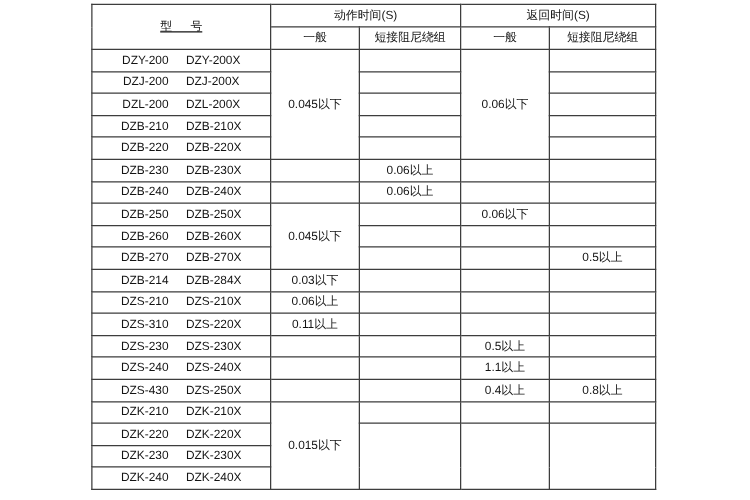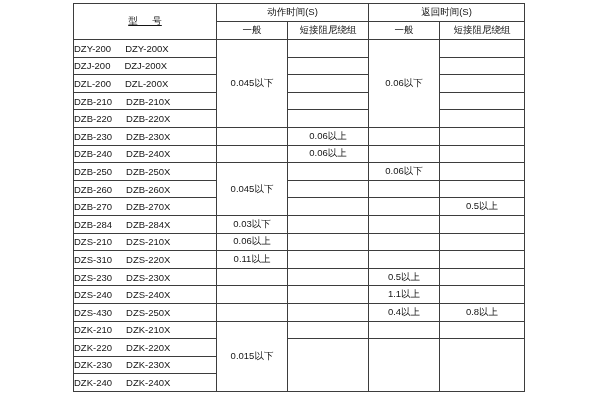--- a/index.html
+++ b/index.html
@@ -17,21 +17,21 @@
     border:1.5px solid #3d3d3d;
     padding:0;margin:0;
     font-size:9.5px;font-weight:normal;
     text-align:center;vertical-align:middle;
     color:#141414;background:#ffffff;
     overflow:hidden;white-space:nowrap;
   }
   tr.hdr{height:18px;}
   tr.row{height:17.6px;}
   th.model-hdr{word-spacing:12px;text-decoration:underline;}
-  .model-pair{display:flex;align-items:center;gap:14px;}
+  .model-pair{display:flex;justify-content:center;align-items:center;gap:14px;}
 </style>
 </head>
 <body>
 
 <div class="stage">
 <table class="spec">
   <colgroup>
     <col style="width:143px">
         <col style="width:71px">
         <col style="width:81px">
@@ -160,21 +160,21 @@
             </span>
           </td>
     <td></td>
     <td></td>
     <td>0.5以上</td>
   </tr>
 
   <tr class="row">
     <td>
             <span class="model-pair">
-              <span>DZB-284</span>
+              <span>DZB-214</span>
               <span>DZB-284X</span>
             </span>
           </td>
     <td>0.03以下</td>
     <td></td>
     <td></td>
     <td></td>
   </tr>
   <tr class="row">
     <td>

